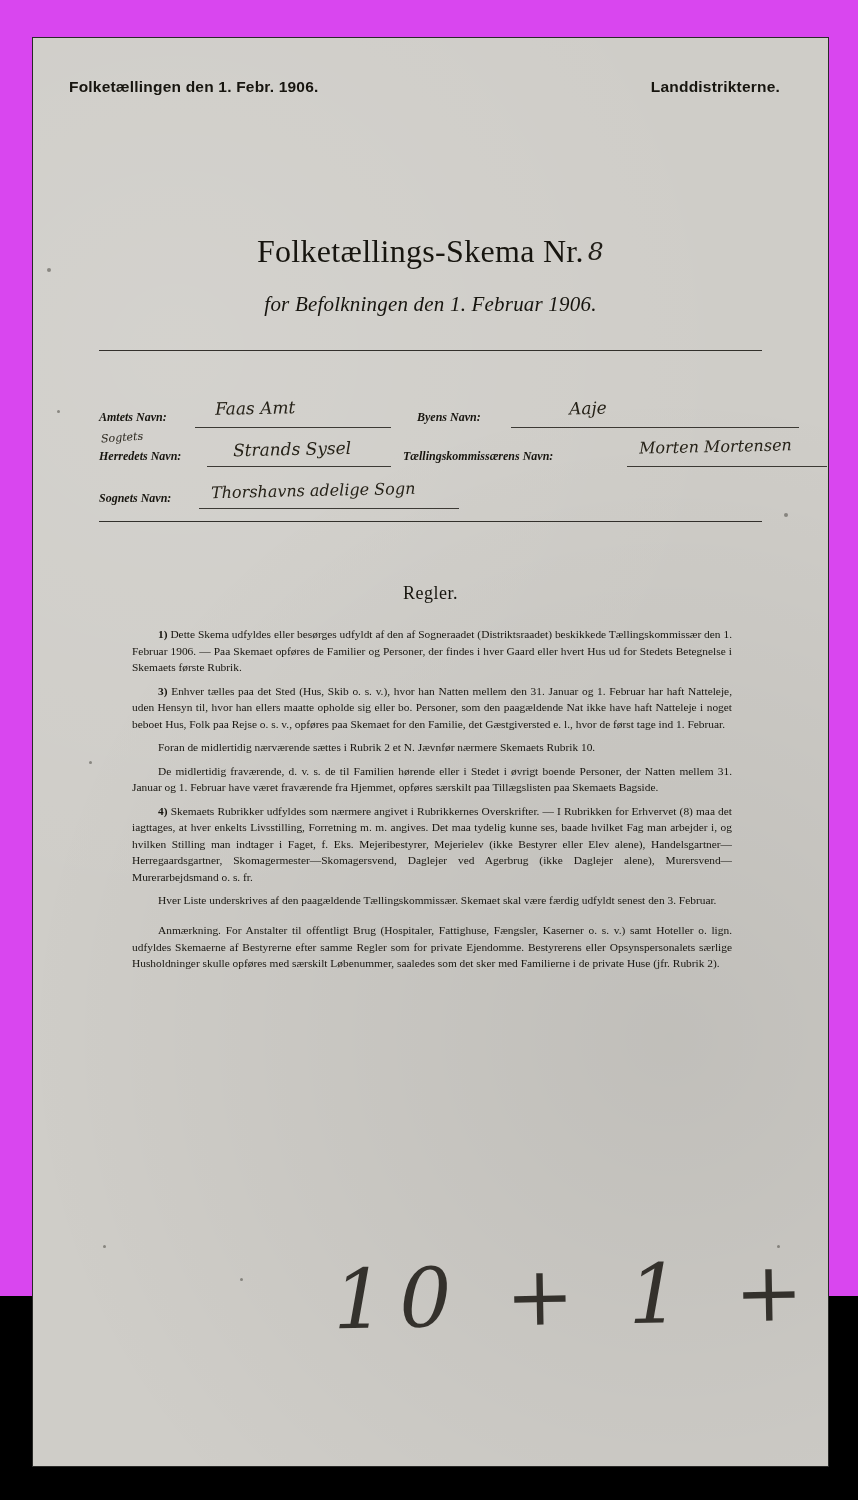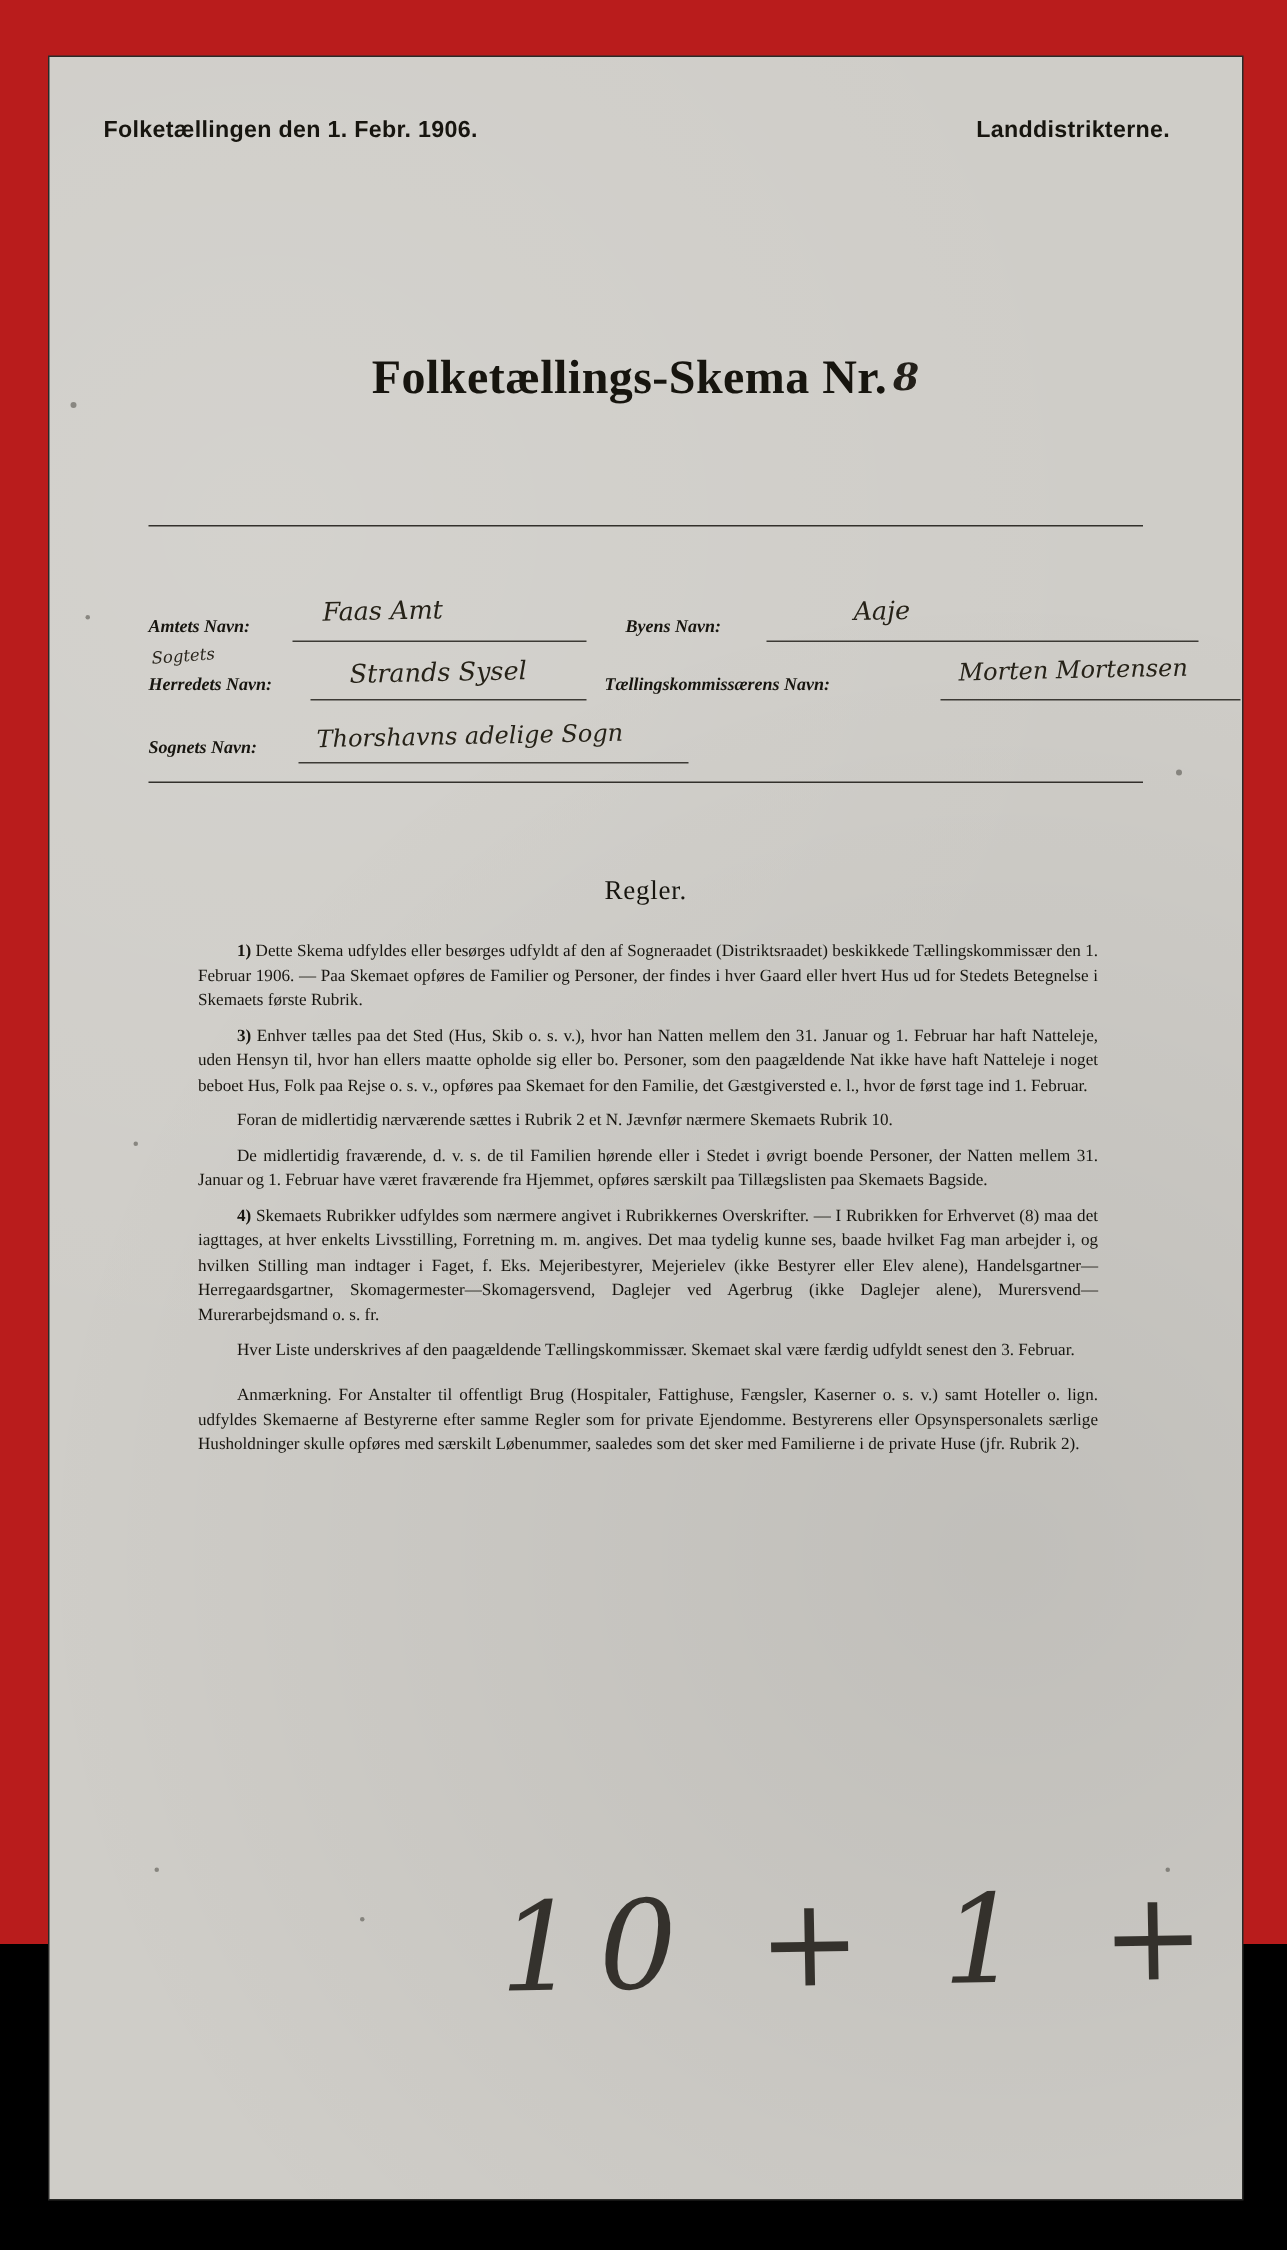--- a/index.html
+++ b/index.html
@@ -1,21 +1,21 @@
 <!DOCTYPE html>
 <html><head>
 <meta charset="utf-8">
 <style>
   html,body{margin:0;padding:0;background:#000;}
   body{
     width:858px;height:1500px;overflow:hidden;
     font-family:"Liberation Serif", serif;
   }
   #page{
-    position:relative;width:858px;height:1296px;background:#b91c1c;
+    position:relative;width:858px;height:1296px;background:#d946ef;
   }
   #sheet{
     position:absolute;left:33px;top:38px;width:795px;height:1428px;
     background:#cfcdc8;
     background-image:
       radial-gradient(circle at 18% 22%, rgba(255,255,255,0.10), rgba(255,255,255,0) 45%),
       radial-gradient(circle at 80% 70%, rgba(0,0,0,0.07), rgba(0,0,0,0) 55%);
     box-shadow:0 0 0 1px #2a2a28;
     color:#17150f;
   }
@@ -28,21 +28,21 @@
     padding:0 36px;box-sizing:border-box;
     font-family:"Liberation Sans", sans-serif;
     font-weight:bold;font-size:15.5px;letter-spacing:.2px;
   }
   .hdr .right{margin-right:12px;}
 
   
   .title-wrap{position:absolute;top:195px;left:0;width:100%;text-align:center;}
   .title{
     font-size:32px;font-family:"Liberation Serif", serif;
-    letter-spacing:.3px;display:inline-block;font-weight:bold;
+    letter-spacing:.3px;display:inline-block;
   }
   .hand-nr{
     font-family:"DejaVu Serif", serif;font-style:italic;font-size:25px;
     color:#23201a;margin-left:4px;position:relative;top:-2px;
   }
   .subtitle{
     margin-top:22px;font-size:21px;font-style:italic;letter-spacing:.2px;
   }
 
   
@@ -106,20 +106,21 @@
 
     <div class="hdr">
       <div class="left">Folketællingen den 1. Febr. 1906.</div>
       <div class="right">Landdistrikterne.</div>
     </div>
 
     <div class="title-wrap">
       <div class="title">
         <span>Folketællings-Skema Nr.</span><span class="hand-nr">8</span>
       </div>
+      <div class="subtitle">for Befolkningen den 1. Februar 1906.</div>
     </div>
 
     <div class="rule" style="top:312px;"></div>
 
     <div class="form">
 
       <div class="frow">
         <span class="flabel" style="left:0;top:4px;">Amtets Navn:</span>
         <span class="uline" style="left:96px;top:21px;width:196px;"></span>
         <span class="fval" style="left:116px;top:-8px;">Faas Amt</span>

